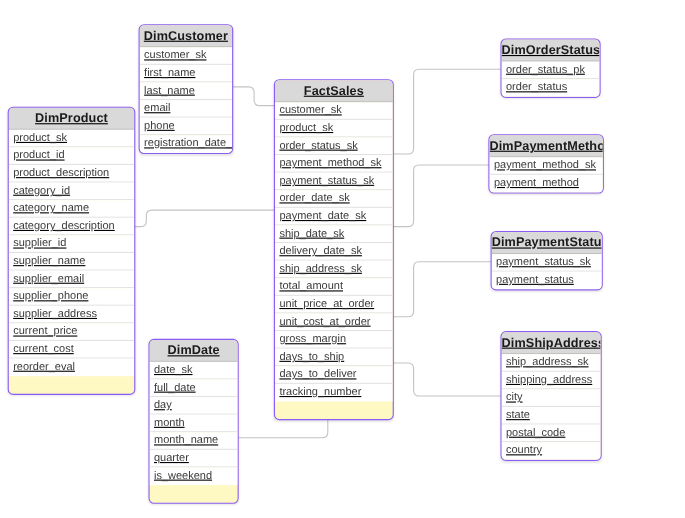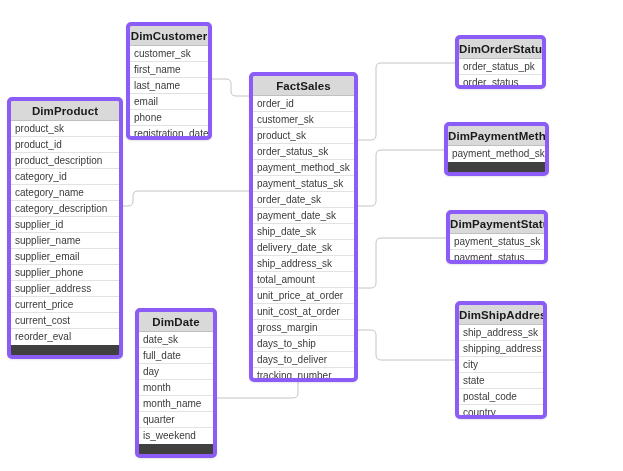--- a/index.html
+++ b/index.html
@@ -22,26 +22,27 @@
     position: absolute;
     left: 0;
     top: 0;
     width: 623px;
     height: 471px;
     pointer-events: none;
   }
   .entity {
     position: absolute;
     box-sizing: border-box;
-    background: #404040;
-    border: 4px solid #8b5cf6;
+    background: #fef9c3;
+    border: 1px solid #8b5cf6;
     border-radius: 5px;
     overflow: hidden;
     box-shadow: 0 1px 2px rgba(0,0,0,0.10);
     z-index: 5;
+    text-decoration: underline;
   }
   .entity-header {
     box-sizing: border-box;
     background: #d9d9d9;
     color: #1a1a1a;
     font-size: 11.5px;
     font-weight: bold;
     text-align: center;
     line-height: 20px;
     height: 20px;
@@ -100,21 +101,20 @@
       <div class="field">supplier_name</div>
       <div class="field">supplier_email</div>
       <div class="field">supplier_phone</div>
       <div class="field">supplier_address</div>
       <div class="field">current_price</div>
       <div class="field">current_cost</div>
       <div class="field">reorder_eval</div>
     </div>
     <div class="entity" style="left: 249px; top: 72px; width: 109px; height: 310px;">
       <div class="entity-header">FactSales</div>
-      <div class="field">order_id</div>
       <div class="field">customer_sk</div>
       <div class="field">product_sk</div>
       <div class="field">order_status_sk</div>
       <div class="field">payment_method_sk</div>
       <div class="field">payment_status_sk</div>
       <div class="field">order_date_sk</div>
       <div class="field">payment_date_sk</div>
       <div class="field">ship_date_sk</div>
       <div class="field">delivery_date_sk</div>
       <div class="field">ship_address_sk</div>
@@ -137,20 +137,21 @@
       <div class="field">is_weekend</div>
     </div>
     <div class="entity" style="left: 455px; top: 35px; width: 91px; height: 54px;">
       <div class="entity-header">DimOrderStatus</div>
       <div class="field">order_status_pk</div>
       <div class="field">order_status</div>
     </div>
     <div class="entity" style="left: 444px; top: 122px; width: 105px; height: 54px;">
       <div class="entity-header">DimPaymentMethod</div>
       <div class="field">payment_method_sk</div>
+      <div class="field">payment_method</div>
     </div>
     <div class="entity" style="left: 446px; top: 210px; width: 102px; height: 54px;">
       <div class="entity-header">DimPaymentStatus</div>
       <div class="field">payment_status_sk</div>
       <div class="field">payment_status</div>
     </div>
     <div class="entity" style="left: 455px; top: 301px; width: 92px; height: 118px;">
       <div class="entity-header">DimShipAddress</div>
       <div class="field">ship_address_sk</div>
       <div class="field">shipping_address</div>

